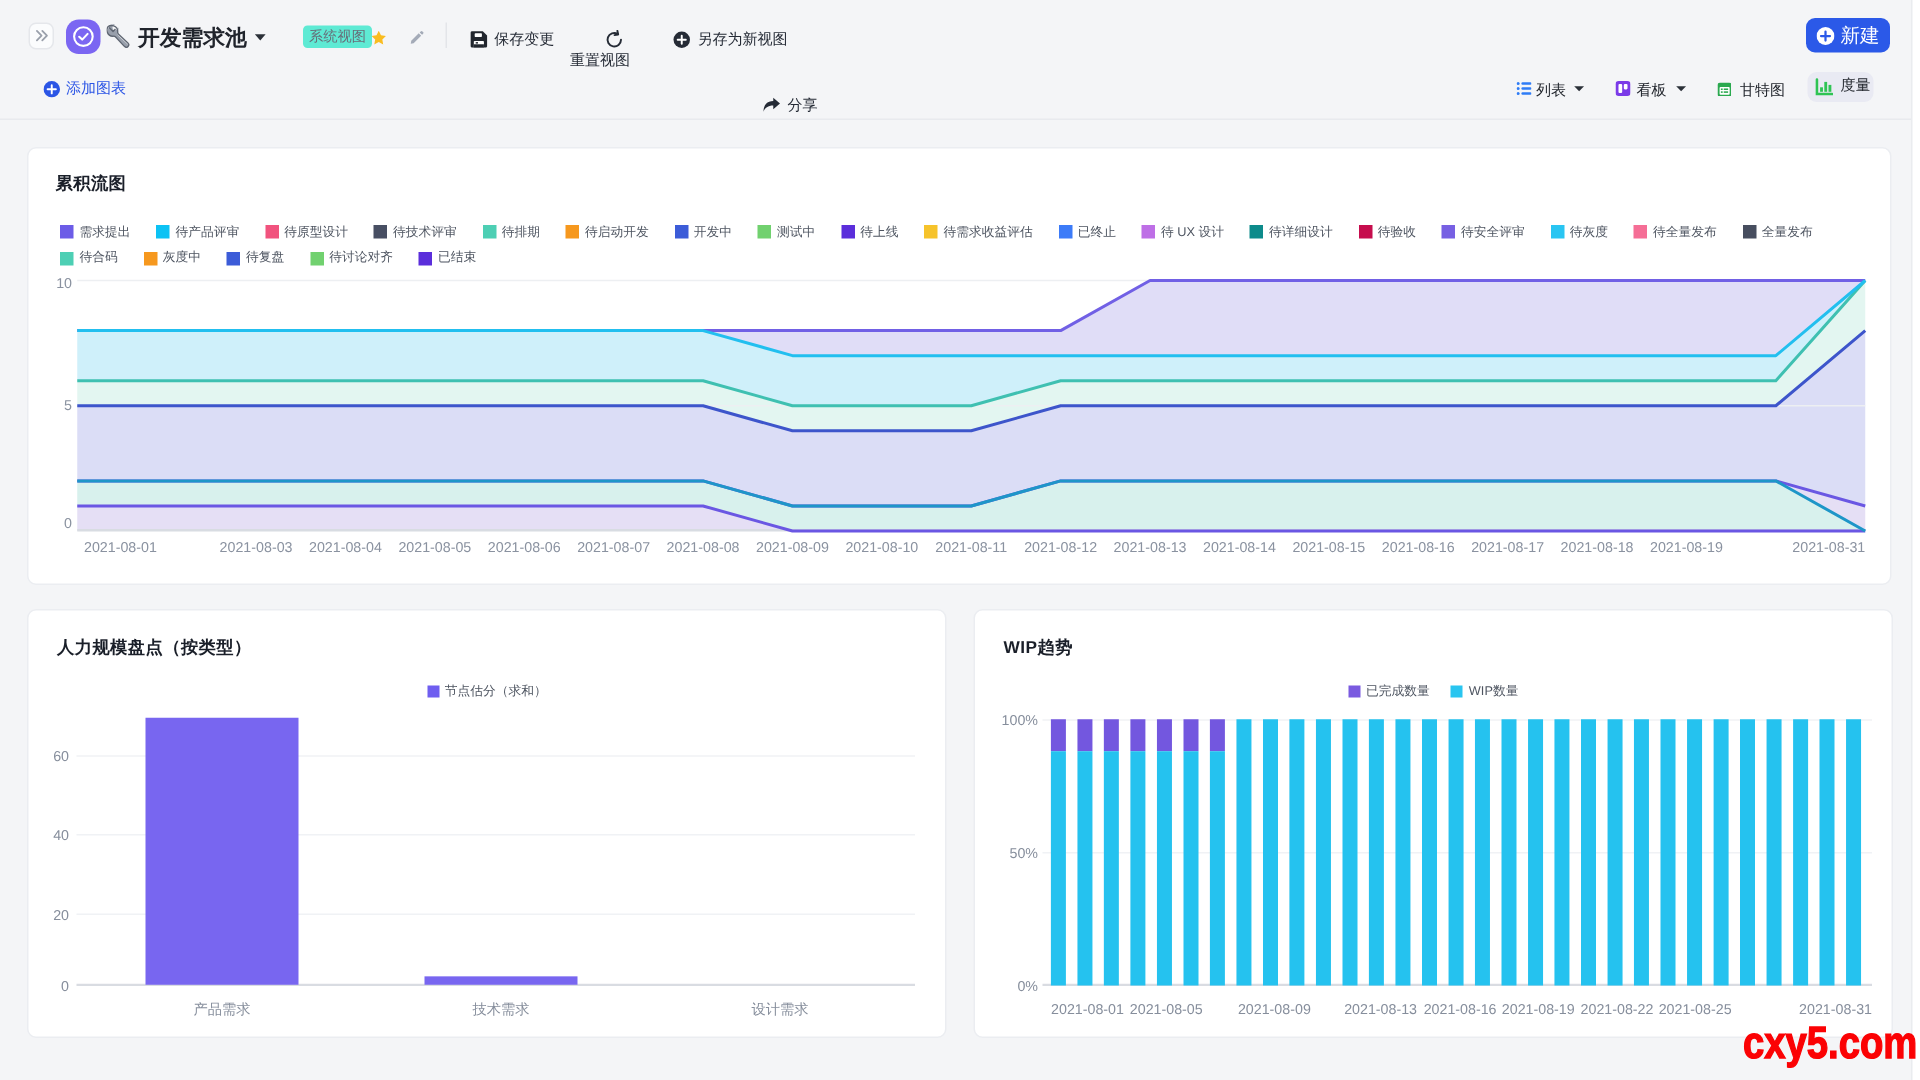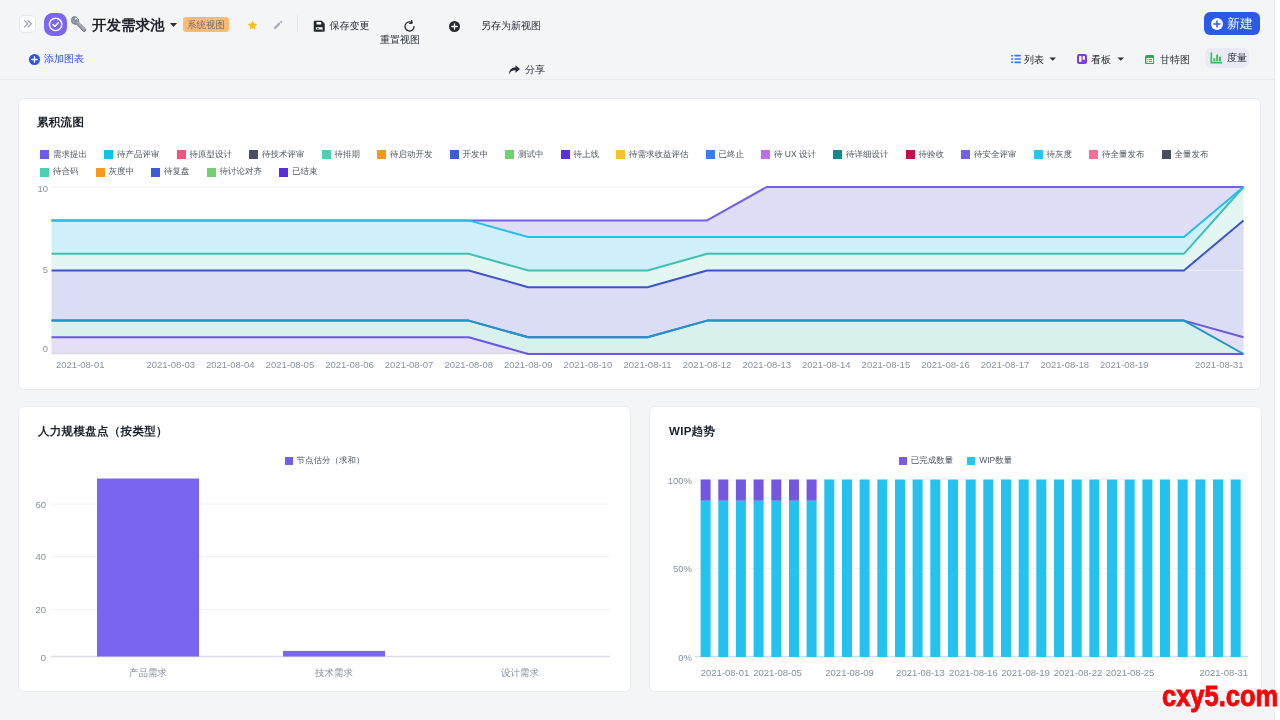--- a/index.html
+++ b/index.html
@@ -35,21 +35,21 @@
 <svg class="abs" style="left:71px;top:15px;" width="17" height="17" viewBox="0 0 17 17">
   <path d="M2.1 1.6 L5.6 1.0 L3.9 2.8 L4.3 4.8 L6.3 5.2 L8.1 3.4 L7.5 6.9 C7.2 8.0 7.6 8.4 8.3 9.1 L14.2 14.6 C14.9 15.3 14.9 16.0 14.3 16.5 C13.7 17.0 13.0 16.9 12.4 16.3 L6.9 10.4 C6.2 9.7 5.8 9.4 4.7 9.7 L1.4 8.3 C0.7 7.5 0.4 6.2 0.7 5.1 Z" fill="#99A0AC"></path>
   <path d="M1.05 2.7 C0.35 3.7 0.1 5.2 0.55 6.5 C1.15 8.2 2.9 9.3 4.75 9.1 C5.35 9.05 5.6 9.2 6.1 9.7 L11.9 15.9 C12.6 16.6 13.7 16.65 14.35 16.0 C15.0 15.35 14.95 14.3 14.25 13.6 L8.05 7.8 C7.55 7.3 7.4 7.05 7.45 6.45 C7.6 4.6 6.5 2.85 4.8 2.25 C3.5 1.8 2.05 2.05 1.05 2.7 Z M1.75 3.4 L4.35 5.95 L6.0 4.3" fill="none" stroke="#5F6672" stroke-width="0.9" stroke-linejoin="round"></path>
 </svg>
 
 <div class="abs" style="left:92px;top:16px;font-size:14.5px;font-weight:bold;color:#20242C;">开发需求池</div>
 <svg class="abs" style="left:169px;top:21.5px;" width="9" height="6.3" viewBox="0 0 10 7">
     <path d="M1 1 L5 5.6 L9 1 Z" fill="#2B3038"></path>
   </svg>
 
-<div class="abs" style="left:183px;top:17px;height:15px;background:#fdba74;border-radius:3px;font-size:9.5px;color:#676E79;line-height:15px;padding:0 4px;">系统视图</div>
+<div class="abs" style="left:202px;top:17px;height:15px;background:#5eead4;border-radius:3px;font-size:9.5px;color:#676E79;line-height:15px;padding:0 4px;">系统视图</div>
 
 <svg class="abs" style="left:246.5px;top:19.5px;" width="11" height="10.4" viewBox="0 0 17 16">
   <path d="M8.5 0.8 L10.8 5.4 L15.9 6.1 L12.2 9.7 L13.1 14.8 L8.5 12.4 L3.9 14.8 L4.8 9.7 L1.1 6.1 L6.2 5.4 Z" fill="#F9BC20"></path>
 </svg>
 
 <svg class="abs" style="left:273px;top:20px;" width="10" height="10" viewBox="0 0 13 13">
   <path d="M1.5 9.4 L8 2.9 L10.1 5 L3.6 11.5 L1.1 11.9 Z" fill="#A4ABB8"></path>
   <path d="M8.8 2.1 L9.7 1.2 A1.05 1.05 0 0 1 11.2 1.2 L11.8 1.8 A1.05 1.05 0 0 1 11.8 3.3 L10.9 4.2 Z" fill="#A4ABB8"></path>
 </svg>
 
@@ -65,21 +65,21 @@
     </svg>
   <span>保存变更</span>
 </div>
 <div class="tbtn" style="left:380px;top:17px;flex-direction:column;">
   <svg width="13" height="13" viewBox="0 0 13 13">
       <path d="M11 6.5 A4.5 4.5 0 1 1 8.8 2.6" fill="none" stroke="#252B36" stroke-width="1.3" stroke-linecap="round"></path>
       <path d="M8.6 0.6 L9.1 3 L6.7 3.4" fill="none" stroke="#252B36" stroke-width="1.3" stroke-linecap="round" stroke-linejoin="round"></path>
     </svg>
   <span>重置视图</span>
 </div>
-<div class="tbtn" style="left:448px;top:17px;gap:16px;">
+<div class="tbtn" style="left:448px;top:17px;">
   <svg width="13" height="13" viewBox="0 0 13 13">
       <circle cx="6.5" cy="6.5" r="5.5" fill="#252B36"></circle>
       <path d="M6.5 3.8 V9.2 M3.8 6.5 H9.2" stroke="#fff" stroke-width="1.3" stroke-linecap="round"></path>
     </svg>
   <span>另存为新视图</span>
 </div>
 <div class="tbtn" style="left:508px;top:17px;margin-top:44px;">
   <svg width="13" height="13" viewBox="0 0 13 13">
       <path d="M7.5 1.2 L12 5 L7.5 8.8 V6.3 C4 6.3 2 7.8 1 10.5 C1 6 3.5 3.4 7.5 3.4 Z" fill="#252B36"></path>
     </svg>

